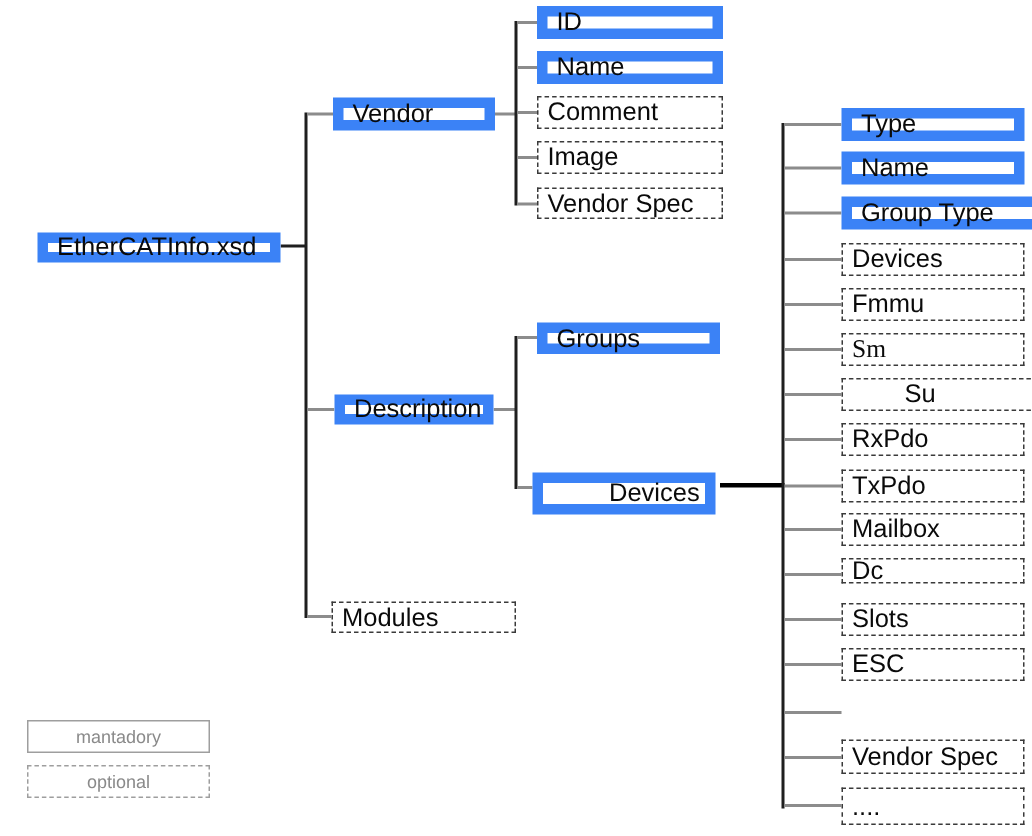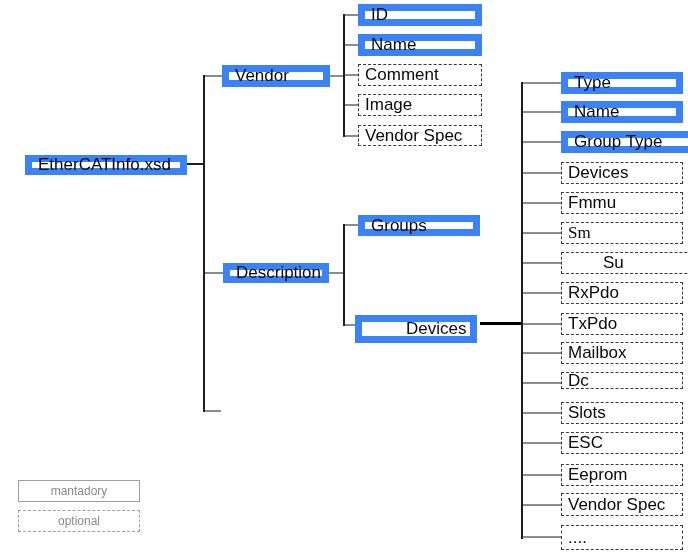--- a/index.html
+++ b/index.html
@@ -67,20 +67,21 @@
   <i class="hl" style="left:523px;top:412px;width:38px;"></i>
   <i class="hl" style="left:523px;top:442px;width:38px;"></i>
   <i class="hl" style="left:523px;top:474px;width:38px;"></i>
   <i class="hl" style="left:523px;top:504px;width:38px;"></i>
   <i class="hl" style="left:523px;top:536px;width:38px;"></i>
 
   <div class="node" style="left:25px;top:155px;width:162px;height:20px;">EtherCATInfo.xsd</div>
 
   <div class="node" style="left:222px;top:65px;width:108px;height:22px;">Vendor</div>
   <div class="node" style="left:223px;top:263px;width:106px;height:20px;">Description</div>
+  <div class="node optional" style="left:221px;top:401px;width:123px;height:21px;">Modules</div>
 
   <div class="node" style="left:358px;top:4px;width:124px;height:22px;">ID</div>
   <div class="node" style="left:358px;top:34px;width:124px;height:22px;">Name</div>
   <div class="node optional" style="left:358px;top:64px;width:124px;height:22px;">Comment</div>
   <div class="node optional" style="left:358px;top:94px;width:124px;height:22px;">Image</div>
   <div class="node optional" style="left:358px;top:125px;width:124px;height:21px;">Vendor Spec</div>
 
   <div class="node" style="left:358px;top:215px;width:122px;height:21px;">Groups</div>
   <div class="node" style="left:355px;top:315px;width:122px;height:28px;padding-left:44px;">Devices</div>
 
@@ -90,20 +91,19 @@
   <div class="node optional" style="left:561px;top:162px;width:122px;height:22px;">Devices</div>
   <div class="node optional" style="left:561px;top:192px;width:122px;height:22px;">Fmmu</div>
   <div class="node optional" style="left:561px;top:222px;width:122px;height:22px;font-family:Liberation Serif, serif;">Sm</div>
   <div class="node optional" style="left:561px;top:252px;width:146px;height:22px;padding-left:41px;">Su</div>
   <div class="node optional" style="left:561px;top:282px;width:122px;height:22px;">RxPdo</div>
   <div class="node optional" style="left:561px;top:313px;width:122px;height:22px;">TxPdo</div>
   <div class="node optional" style="left:561px;top:342px;width:122px;height:22px;">Mailbox</div>
   <div class="node optional" style="left:561px;top:372px;width:122px;height:17px;">Dc</div>
   <div class="node optional" style="left:561px;top:402px;width:122px;height:22px;">Slots</div>
   <div class="node optional" style="left:561px;top:432px;width:122px;height:22px;">ESC</div>
-  <div class="node optional" style="left:561px;top:464px;width:122px;height:22px;">Eeprom</div>
   <div class="node optional" style="left:561px;top:493px;width:122px;height:23px;">Vendor Spec</div>
   <div class="node optional" style="left:561px;top:525px;width:122px;height:25px;">....</div>
 
   <div class="legend-box" style="left:18px;top:480px;width:122px;height:22px;">mantadory</div>
   <div class="legend-box optional" style="left:18px;top:510px;width:122px;height:22px;">optional</div>
 
 </div>
 
 </body></html>

